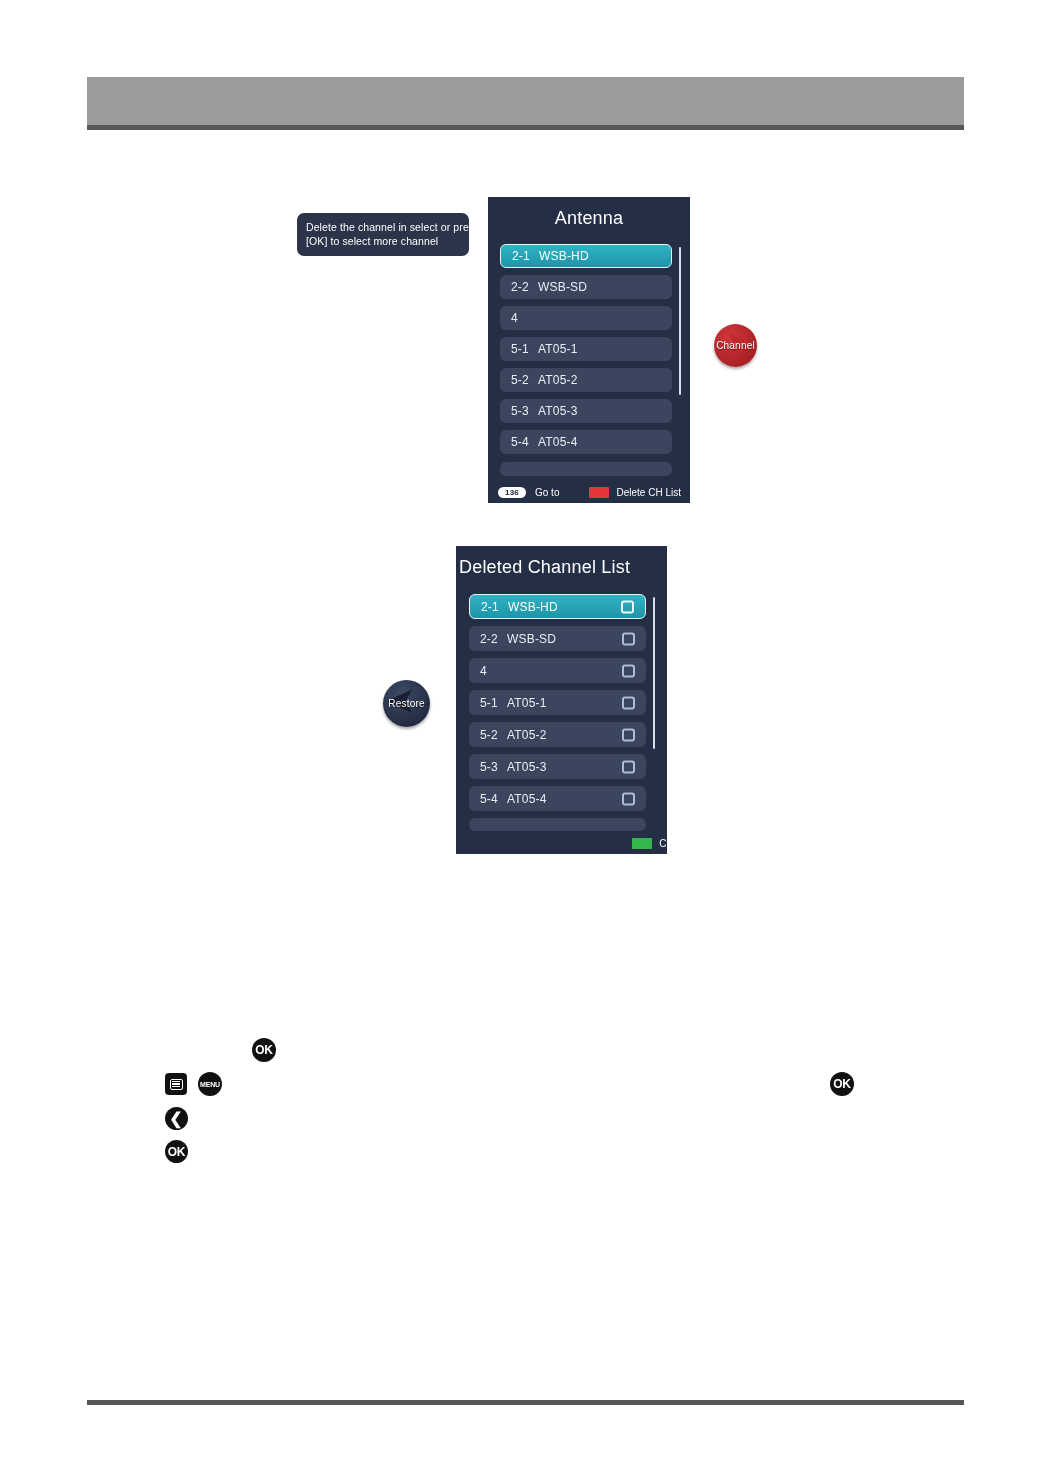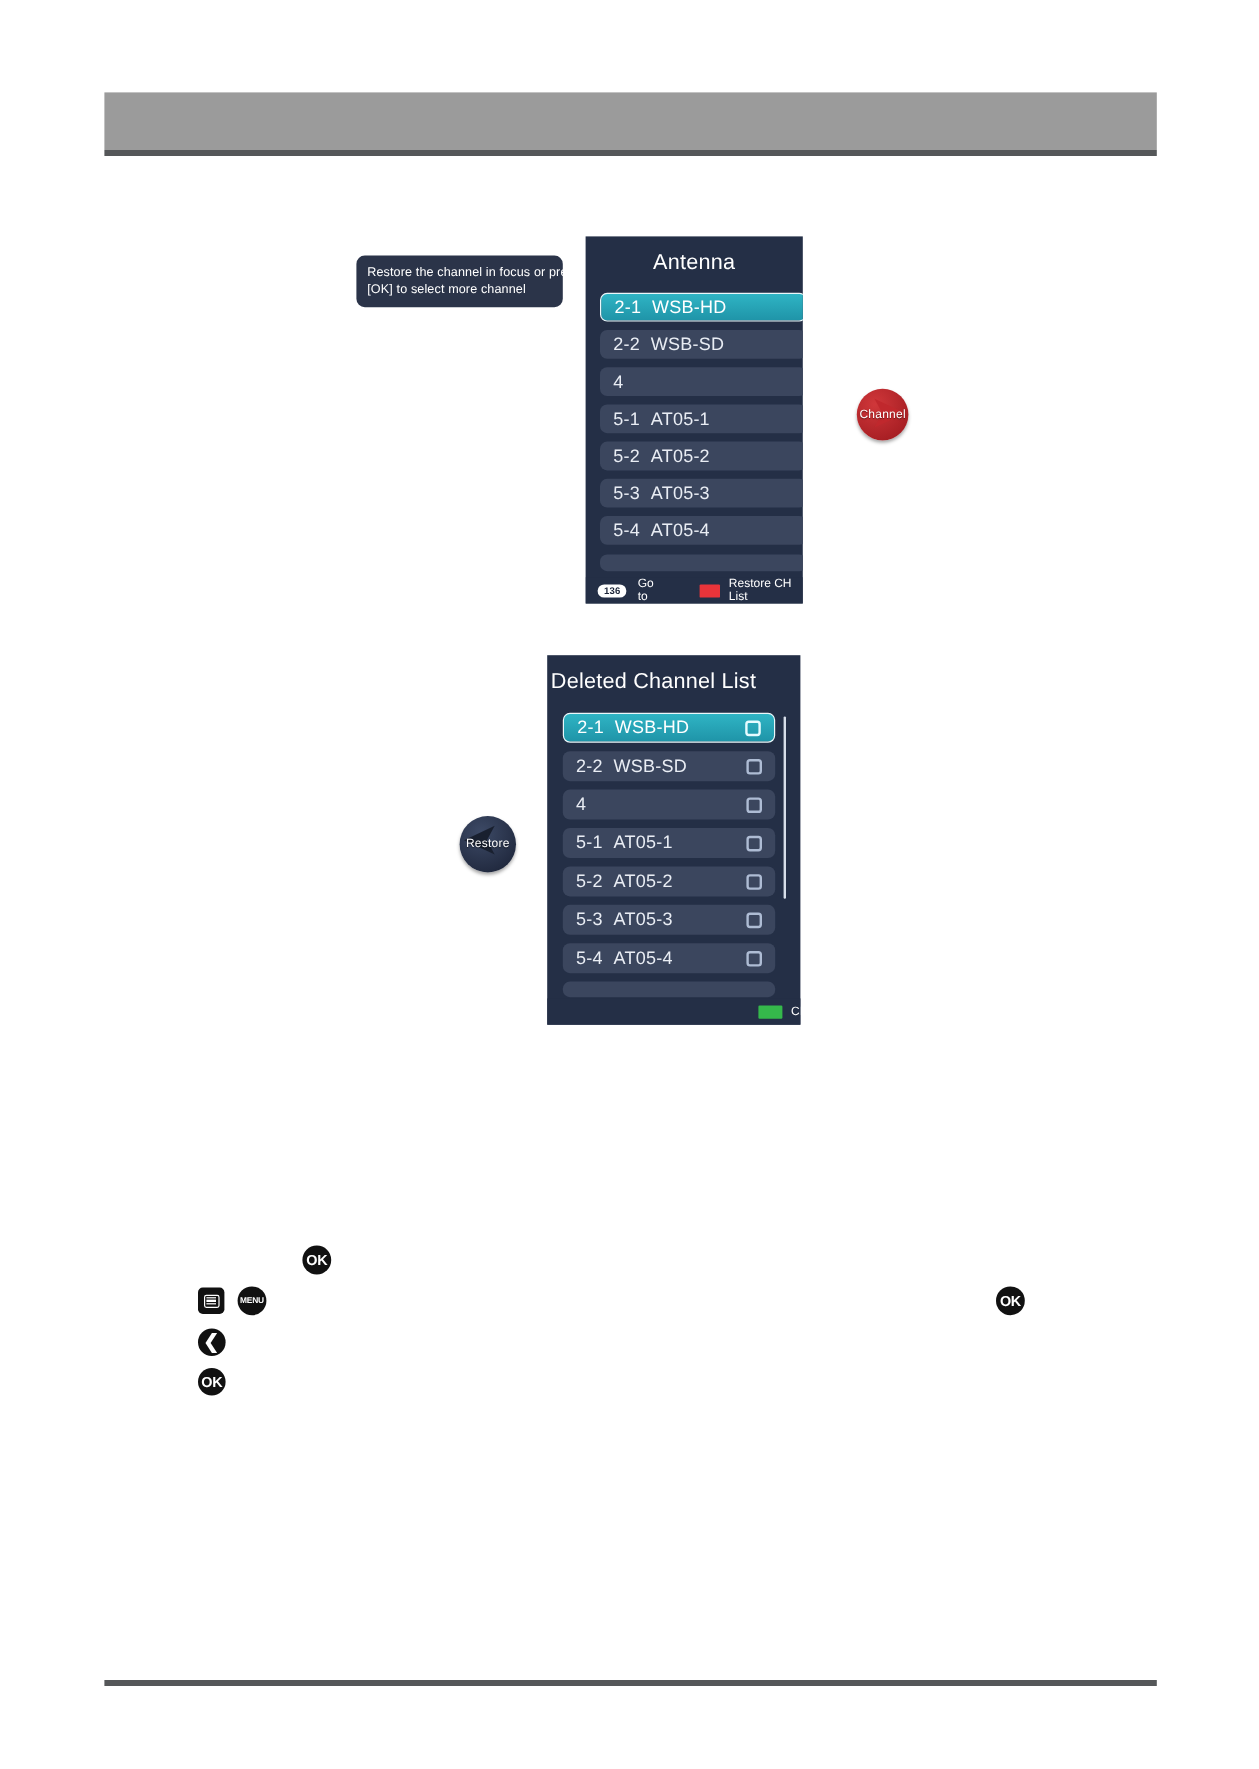--- a/index.html
+++ b/index.html
@@ -75,21 +75,21 @@
     position: relative;
   }
   .row {
     position: relative;
     box-sizing: border-box;
     background: #3b465e;
     border-radius: 6px;
     color: #e9edf4;
     display: flex;
     align-items: center;
-    font-size: 15px;
+    font-size: 12px;
     letter-spacing: 0.2px;
   }
   .row.selected {
     background: linear-gradient(180deg, #2fb4c4 0%, #1f94a8 100%);
     border: 1.5px solid #eaf7fa;
     color: #ffffff;
   }
   .row-num  { display: inline-block; }
   .row-name { display: inline-block; margin-left: 9px; text-align: center; }
   .row-partial {
@@ -225,25 +225,25 @@
   }
 </style>
 </head>
 <body>
 
 <div class="header-bar"></div>
 <div class="header-bar-shadow"></div>
 <div class="footer-rule"></div>
 
 <div class="tooltip">
-  <span class="tooltip-line">Restore the channel in focus or press</span>
+  <span class="tooltip-line">Delete the channel in select or press</span>
   <span class="tooltip-line">[OK] to select more channel</span>
 </div>
 
-<div class="osd" id="antenna-panel" style="left:488px; top:197px; width:181px; height:306px;">
+<div class="osd" id="antenna-panel" style="left:488px; top:197px; width:202px; height:306px;">
 
   <div class="osd-title" style="position:absolute; left:0; top:11px; width:100%; text-align:center;">Antenna</div>
 
   <div class="osd-list" id="antenna-rows" style="position:absolute; left:12px; top:47px; width:172px;">
       <div class="row selected" style="height: 24px; margin-bottom: 7px; padding-left: 11px;">
         <span class="row-num">2-1</span>
         <span class="row-name">WSB-HD</span>
       </div>
       <div class="row" style="height: 24px; margin-bottom: 7px; padding-left: 11px;">
         <span class="row-num">2-2</span>
@@ -271,21 +271,21 @@
     </div>
 
   <div class="row-partial" style="position:absolute; left:12px; top:265px; width:172px; height:14px;"></div>
 
   <div class="scrollbar-thumb" style="left:191px; top:50px; height:148px;"></div>
 
   <div class="osd-footer">
     <span class="pill-123" style="margin-left:10px;">136</span>
     <span style="margin-left:9px;">Go to</span>
     <span class="swatch red" style="margin-left:30px;"></span>
-    <span style="margin-left:7px;">Restore CH List</span>
+    <span style="margin-left:7px;">Delete CH List</span>
   </div>
 </div>
 
 <div class="remote-btn" id="delete-button">
   <span class="chev">➤</span>
   <span class="cap">Channel</span>
 </div>
 
 <div class="osd" id="deleted-panel" style="left:456px; top:546px; width:211px; height:308px;">
 

